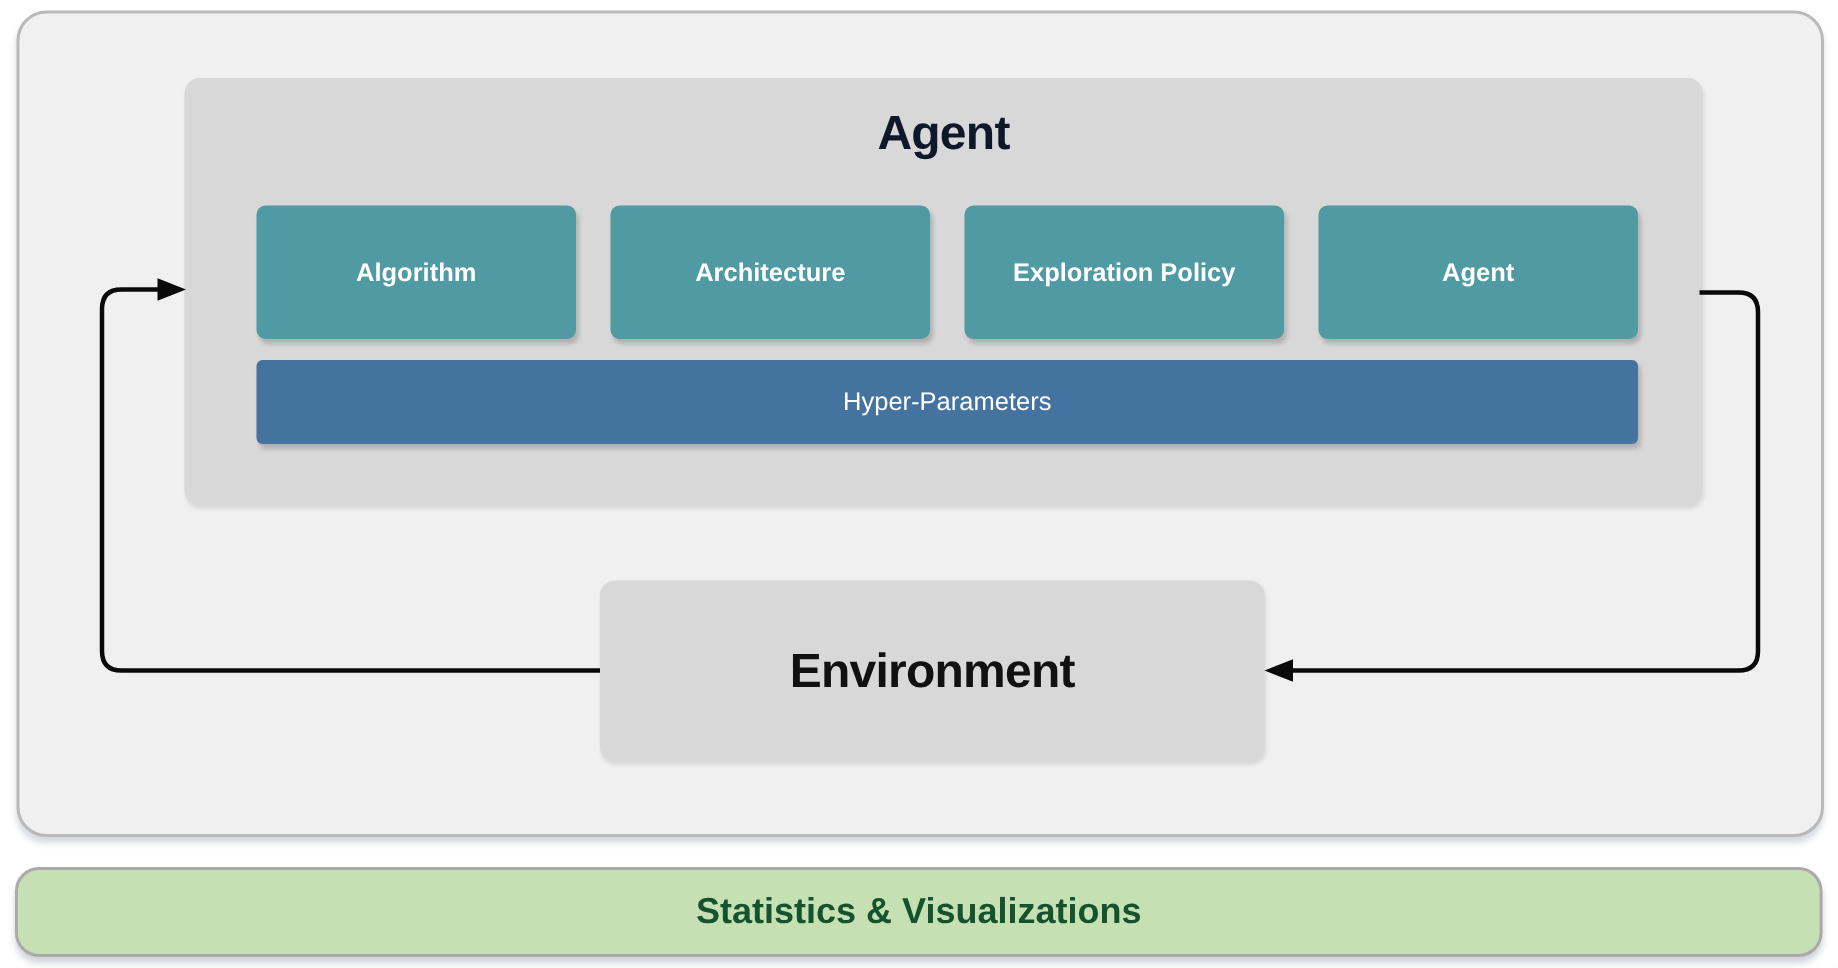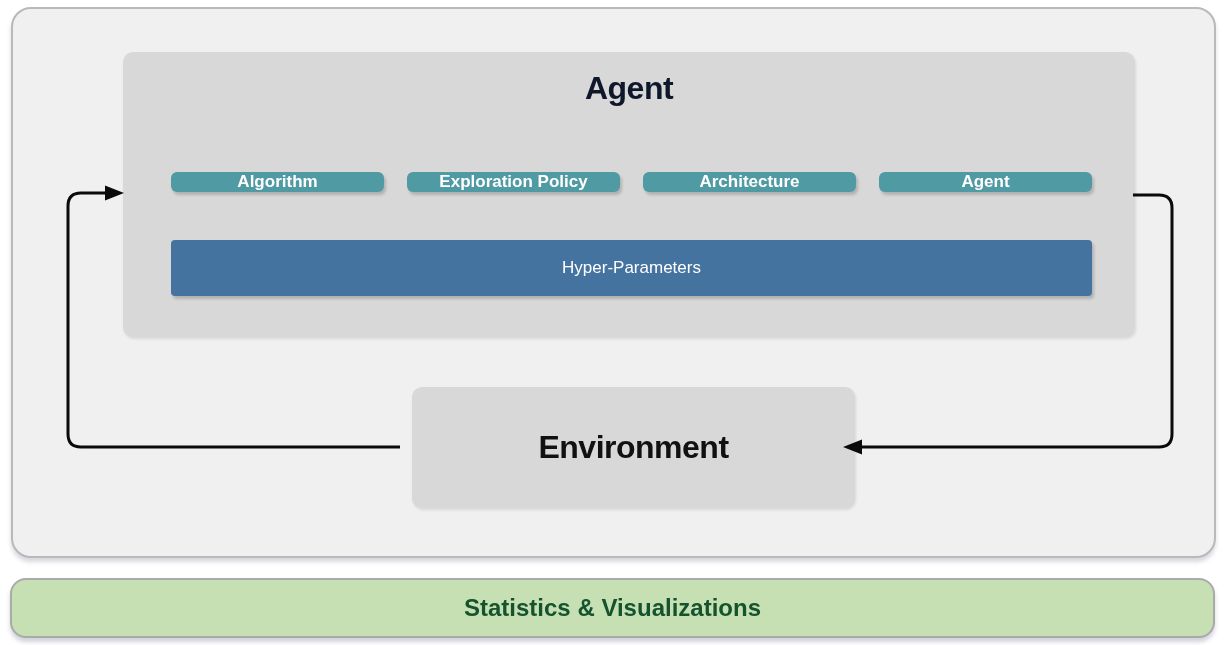--- a/index.html
+++ b/index.html
@@ -29,21 +29,21 @@
   .agent-title {
     position: absolute; left: 123px; top: 70px; width: 1012px;
     text-align: center;
     font-size: 32px; font-weight: 700; color: #0f172a;
     letter-spacing: -0.5px;
   }
 
   
   .component-row {
     position: absolute; left: 171px; top: 137px; width: 921px; height: 89px;
-    display: flex; gap: 23px; align-items: center;
+    display: flex; gap: 23px;
   }
   .component-box {
     flex: 1;
     background: #4f9aa3;
     border-radius: 6px;
     display: flex; align-items: center; justify-content: center;
     color: #ffffff; font-size: 17px; font-weight: 700;
     box-shadow: 2px 3px 3px rgba(0,0,0,0.18);
   }
 
@@ -52,21 +52,21 @@
     position: absolute; left: 171px; top: 240px; width: 921px; height: 56px;
     background: #4473a0;
     border-radius: 4px;
     display: flex; align-items: center; justify-content: center;
     color: #ffffff; font-size: 17px; font-weight: 400;
     box-shadow: 2px 3px 3px rgba(0,0,0,0.18);
   }
 
   
   .environment-box {
-    position: absolute; left: 412px; top: 387px; width: 443px; height: 121px;
+    position: absolute; left: 400px; top: 387px; width: 443px; height: 121px;
     background: #d8d8d8;
     border-radius: 10px;
     display: flex; align-items: center; justify-content: center;
     color: #111111; font-size: 32px; font-weight: 700;
     letter-spacing: -0.5px;
     box-shadow: 1px 2px 3px rgba(0,0,0,0.10);
   }
 
   
   .stats-bar {
@@ -90,22 +90,22 @@
 
 <div class="stage">
 
   <div class="outer-panel"></div>
 
   <div class="agent-panel"></div>
   <div class="agent-title">Agent</div>
 
   <div class="component-row">
     <div class="component-box">Algorithm</div>
+    <div class="component-box">Architecture</div>
     <div class="component-box">Exploration Policy</div>
-    <div class="component-box">Architecture</div>
     <div class="component-box">Agent</div>
   </div>
 
   <div class="hyper-bar">Hyper-Parameters</div>
 
   <div class="environment-box">Environment</div>
 
   <svg class="arrow-layer" width="1225" height="645" viewBox="0 0 1225 645" xmlns="http://www.w3.org/2000/svg">
 
     <g>

